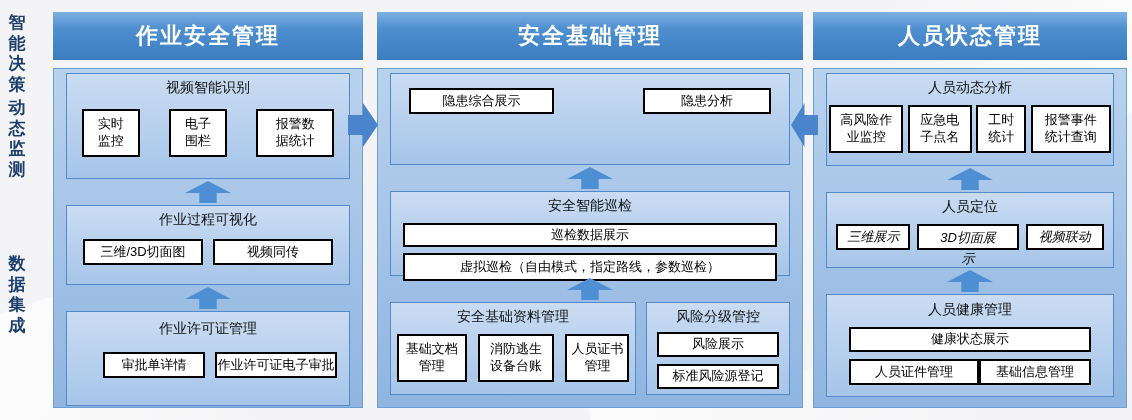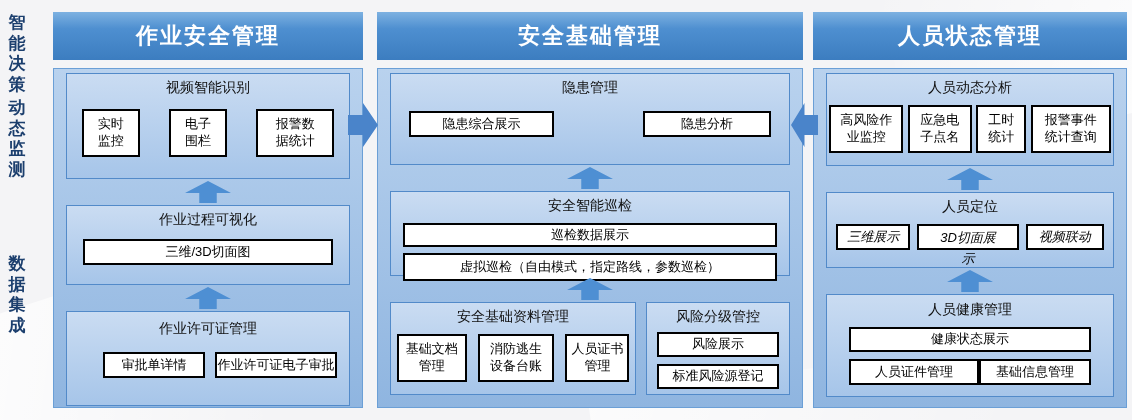--- a/index.html
+++ b/index.html
@@ -122,38 +122,38 @@
 围栏</div>
           <div class="wbox two w78">报警数
 据统计</div>
         </div>
       </div>
       <div class="up-arrow"></div>
       <div class="panel c1p2">
         <div class="panel-title">作业过程可视化</div>
         <div class="row">
           <div class="wbox one">三维/3D切面图</div>
+          <div class="wbox one">视频同传</div>
         </div>
       </div>
       <div class="up-arrow"></div>
       <div class="panel c1p3">
         <div class="panel-title">作业许可证管理</div>
         <div class="row">
           <div class="wbox one b1">审批单详情</div>
           <div class="wbox one b2">作业许可证电子审批</div>
         </div>
       </div>
     </div>
   </div>
 
   <div class="col" id="col2">
     <div class="col-header">安全基础管理</div>
     <div class="col-body">
       <div class="panel c2p1">
-        <div class="panel-title">隐患管理</div>
         <div class="row">
           <div class="wbox one w145">隐患综合展示</div>
           <div class="wbox one w128">隐患分析</div>
         </div>
       </div>
       <div class="up-arrow"></div>
       <div class="panel c2p2">
         <div class="panel-title">安全智能巡检</div>
         <div class="wbox one first">巡检数据展示</div>
         <div class="wbox one second">虚拟巡检（自由模式，指定路线，参数巡检）</div>

